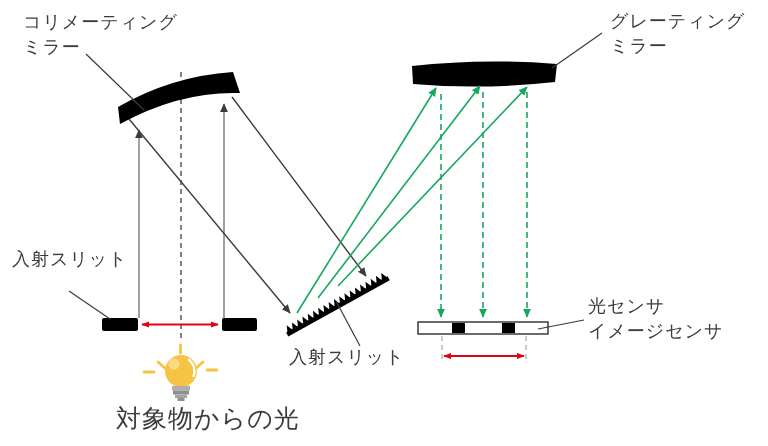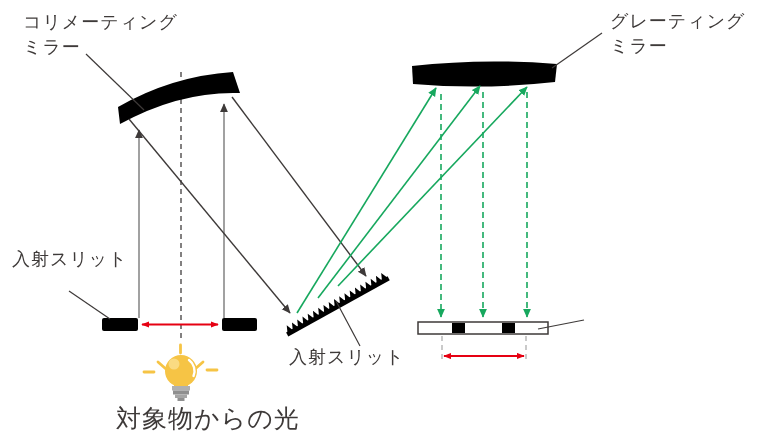--- a/index.html
+++ b/index.html
@@ -143,18 +143,22 @@
   </div>
 
   <div class="label" style="left:12px;top:248px;">
     <div>入射スリット</div>
   </div>
 
   <div class="label" style="left:289px;top:346px;">
     <div>入射スリット</div>
   </div>
 
+  <div class="label" style="left:588px;top:295px;">
+    <div>光センサ</div>
+    <div>イメージセンサ</div>
+  </div>
 
   <div class="label" style="left:116px;top:404px;font-size:25px;">
     <div>対象物からの光</div>
   </div>
 
 </div>
 
 </body></html>

